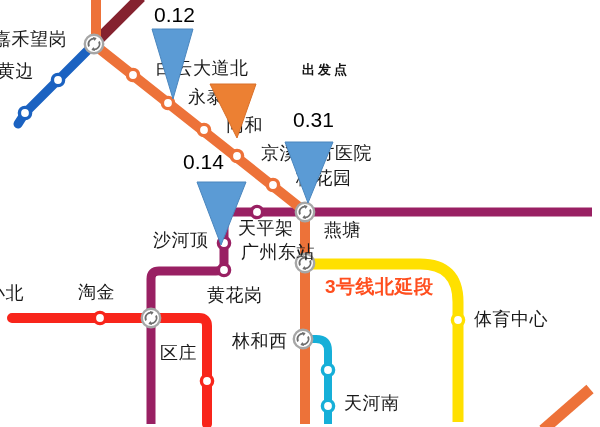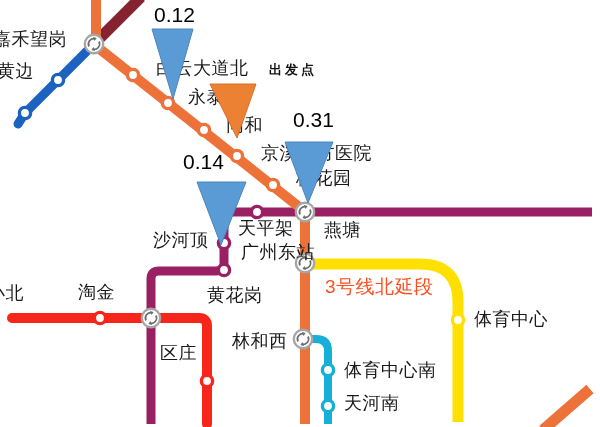--- a/index.html
+++ b/index.html
@@ -4,22 +4,22 @@
 <style>
   html,body{margin:0;padding:0;background:#fff;}
   .screen{
     position:relative;width:600px;height:427px;overflow:hidden;background:#ffffff;
     font-family:"Liberation Sans","DejaVu Sans",sans-serif;
   }
   .layer{position:absolute;left:0;top:0;}
   .lbl{position:absolute;white-space:nowrap;color:#1a1a1a;line-height:1.05;}
   .stn{font-size:18px;font-weight:500;letter-spacing:0.5px;}
   .num{font-size:21px;font-weight:400;color:#000;}
-  .origin{font-size:13px;font-weight:700;letter-spacing:3px;color:#111;}
-  .ext{font-size:19px;font-weight:400;color:#FF4E1E;letter-spacing:0.5px;}
+  .origin{font-size:13px;font-weight:700;letter-spacing:3px;color:#111;margin-left:33px;}
+  .ext{font-size:19px;font-weight:700;color:#FF4E1E;letter-spacing:0.5px;}
   svg{display:block;}
 </style>
 </head>
 <body>
 
 <div class="screen">
 
   <svg class="layer" width="600" height="427" viewBox="0 0 600 427">
     <defs>
       <g id="xfer">
@@ -75,21 +75,20 @@
   <div class="lbl stn" style="left:324px;top:221px">燕塘</div>
   <div class="lbl stn" style="left:238px;top:219px">天平架</div>
   <div class="lbl stn" style="left:153px;top:231px">沙河顶</div>
   <div class="lbl stn" style="left:241px;top:243px">广州东站</div>
   <div class="lbl stn" style="left:207px;top:286px">黄花岗</div>
   <div class="lbl stn" style="left:-13px;top:284px">小北</div>
   <div class="lbl stn" style="left:78px;top:283px">淘金</div>
   <div class="lbl stn" style="left:160px;top:344px">区庄</div>
   <div class="lbl stn" style="left:232px;top:332px">林和西</div>
   <div class="lbl stn" style="left:474px;top:310px">体育中心</div>
-  <div class="lbl stn" style="left:344px;top:361px">体育中心南</div>
   <div class="lbl stn" style="left:344px;top:394px">天河南</div>
 
   <div class="lbl ext" style="left:325px;top:277px">3号线北延段</div>
 
   <svg class="layer" width="600" height="427" viewBox="0 0 600 427">
     <polygon points="152,29 193,29 173,99" fill="#5B9BD5" stroke="#4A86BE" stroke-width="1"></polygon>
     <polygon points="210,84 256,84 237,138" fill="#EC8033" stroke="#D96F28" stroke-width="1"></polygon>
     <polygon points="285,142 333,142 308,203" fill="#5B9BD5" stroke="#4A86BE" stroke-width="1"></polygon>
     <polygon points="197,182 246,182 221,245" fill="#5B9BD5" stroke="#4A86BE" stroke-width="1"></polygon>
   </svg>

